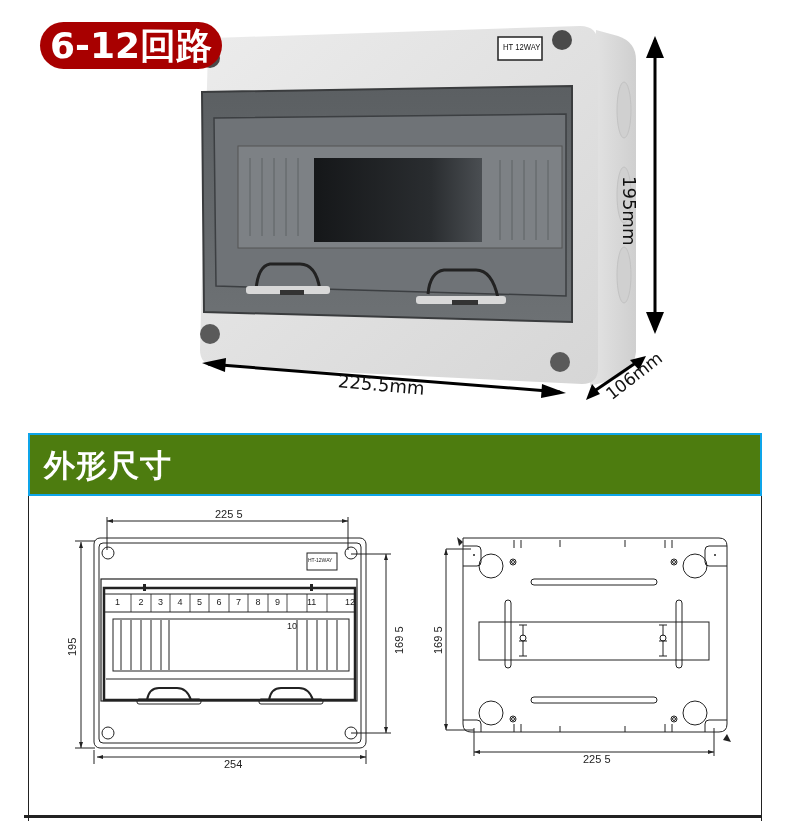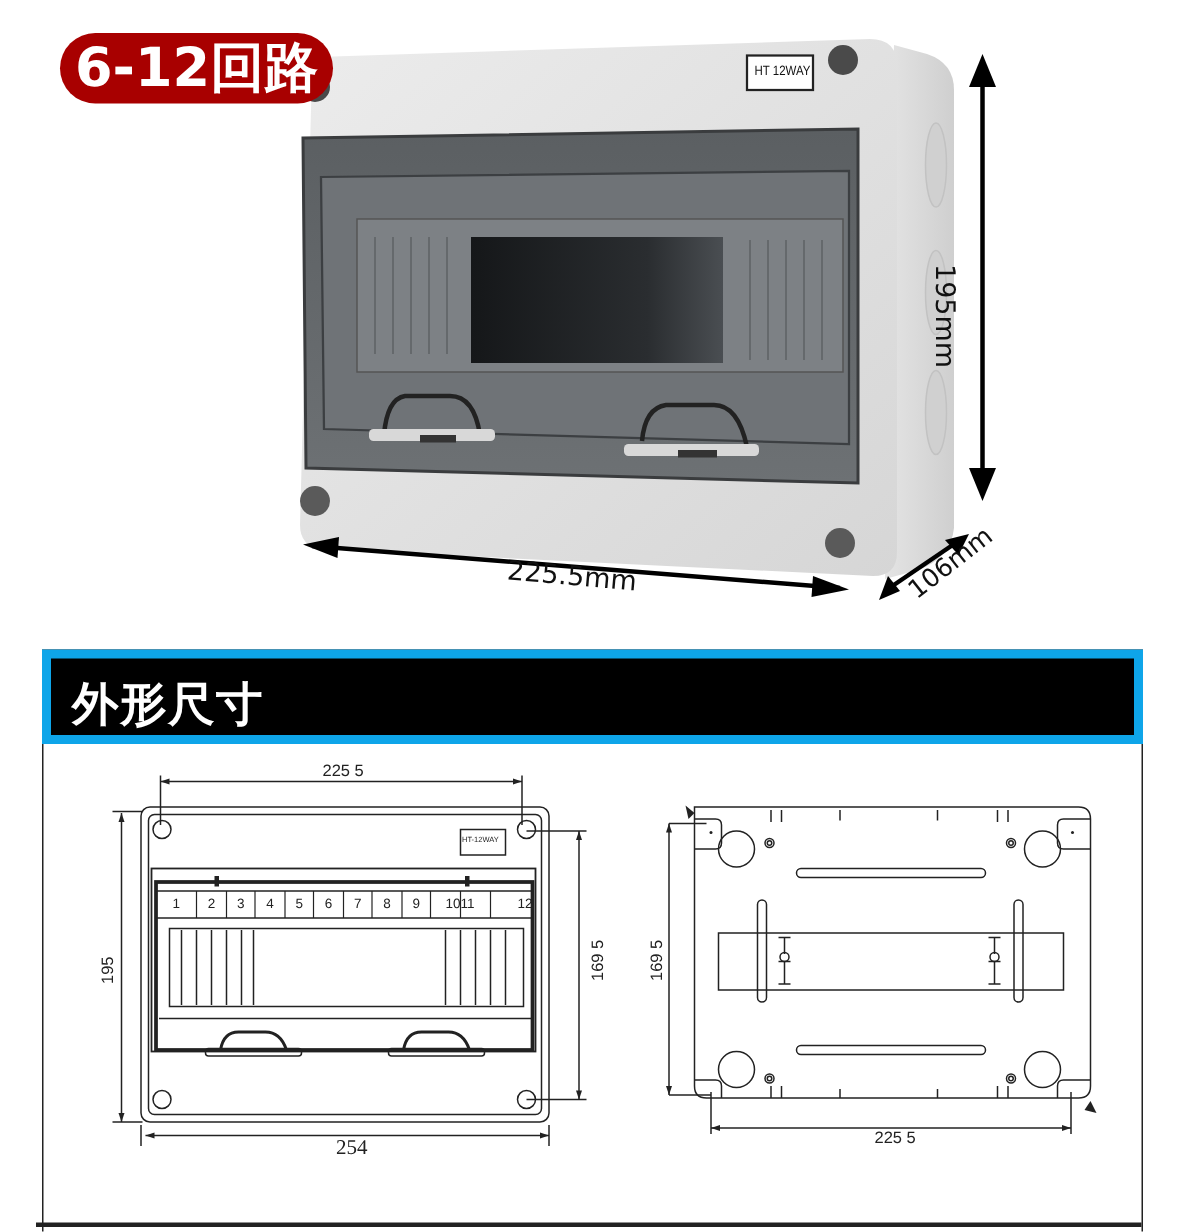--- a/index.html
+++ b/index.html
@@ -1,21 +1,21 @@
 <!DOCTYPE html>
 <html><head>
 <meta charset="utf-8">
 <style>
   html,body{margin:0;padding:0;background:#fff;}
   body{width:790px;height:821px;position:relative;overflow:hidden;font-family:"DejaVu Sans","Liberation Sans",sans-serif;}
   .abs{position:absolute;}
   .badge{left:40px;top:22px;height:47px;padding:0 10px;border-radius:24px;background:#a80000;color:#fff;font-weight:bold;font-size:36px;line-height:47px;letter-spacing:0px;}
   .photo{left:0;top:0;width:790px;height:430px;}
   .dim-label{color:#111;font-size:18px;}
-  .banner{left:28px;top:433px;width:734px;height:63px;background:#000000;border:6px solid #0ea5e9;box-sizing:border-box;}
+  .banner{left:28px;top:433px;width:734px;height:63px;background:#4d7c0f;border:2px solid #0ea5e9;box-sizing:border-box;}
   .banner-title{left:14px;top:10px;color:#fff;font-size:31px;font-weight:bold;letter-spacing:1px;}
   .drawing-frame{left:28px;top:496px;width:734px;height:374px;border:1px solid #222;border-top:none;box-sizing:border-box;background:#fff;}
   .bottom-rule{left:24px;top:815px;width:737px;height:3px;background:#222;}
 </style>
 </head>
 <body>
 
 <div class="abs photo">
   <svg width="790" height="430" viewBox="0 0 790 430">
     <defs>
@@ -185,36 +185,36 @@
       <path d="M80 542 l-2 6 l4 0 z"></path>
         <path d="M80 748 l-2 -6 l4 0 z"></path>
       <path d="M385 554 l-2 6 l4 0 z"></path>
         <path d="M385 733 l-2 -6 l4 0 z"></path>
       <path d="M96 757 l6 -2 l0 4 z"></path>
         <path d="M365 757 l-6 -2 l0 4 z"></path>
     </g>
   </svg>
 
   <div class="abs" style="left:186px;top:12px;font-size:11px;color:#222;font-family:'Liberation Sans',sans-serif;">225 5</div>
-  <div class="abs" style="left:195px;top:262px;font-size:14px;color:#222;font-family:Liberation Serif, serif;">254</div>
+  <div class="abs" style="left:195px;top:262px;font-size:11px;color:#222;font-family:Liberation Sans, sans-serif;">254</div>
   <div class="abs" style="left:37px;top:160px;font-size:11px;color:#222;transform:rotate(-90deg);transform-origin:left top;font-family:'Liberation Sans',sans-serif;">195</div>
   <div class="abs" style="left:364px;top:158px;font-size:11px;color:#222;transform:rotate(-90deg);transform-origin:left top;white-space:nowrap;font-family:'Liberation Sans',sans-serif;">169 5</div>
   <div class="abs" style="left:279px;top:61px;font-size:5px;color:#222;font-family:'Liberation Sans',sans-serif;">HT-12WAY</div>
 
   <div class="abs" style="left:75px;top:101px;width:251px;height:14px;display:flex;font-size:9px;color:#222;font-family:'Liberation Sans',sans-serif;">
     <span style="width:27px;text-align:center;">1</span>
     <span style="width:20px;text-align:center;">2</span>
     <span style="width:19px;text-align:center;">3</span>
     <span style="width:20px;text-align:center;">4</span>
     <span style="width:19px;text-align:center;">5</span>
     <span style="width:20px;text-align:center;">6</span>
     <span style="width:19px;text-align:center;">7</span>
     <span style="width:20px;text-align:center;">8</span>
     <span style="width:19px;text-align:center;">9</span>
-    <span style="width:20px;text-align:right;">10</span>
+    <span style="width:20px;text-align:left;margin-top:24px;">10</span>
     <span style="width:20px;text-align:left;">11</span>
     <span style="width:28px;text-align:right;">12</span>
   </div>
 
   <svg class="abs" style="left:390px;top:0" width="340" height="294" viewBox="418 496 340 294">
     <g fill="none" stroke="#222" stroke-width="1">
       <path d="M462 538 L718 538 Q726 538 726 546 L726 724 Q726 732 718 732 L470 732 Q462 732 462 724 Z"></path>
       <path d="M462 546 L476 546 Q480 546 480 550 L480 562 Q480 566 476 566 L462 566"></path>
       <path d="M726 546 L708 546 Q704 546 704 550 L704 562 Q704 566 708 566 L726 566"></path>
       <path d="M462 720 L476 720 Q480 720 480 724 L480 732"></path>

